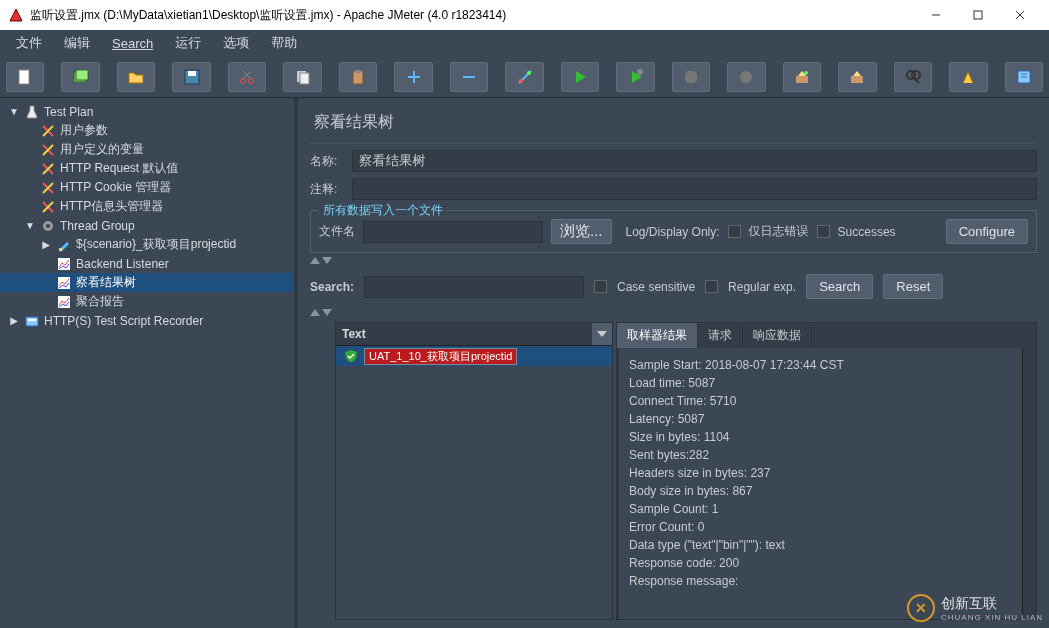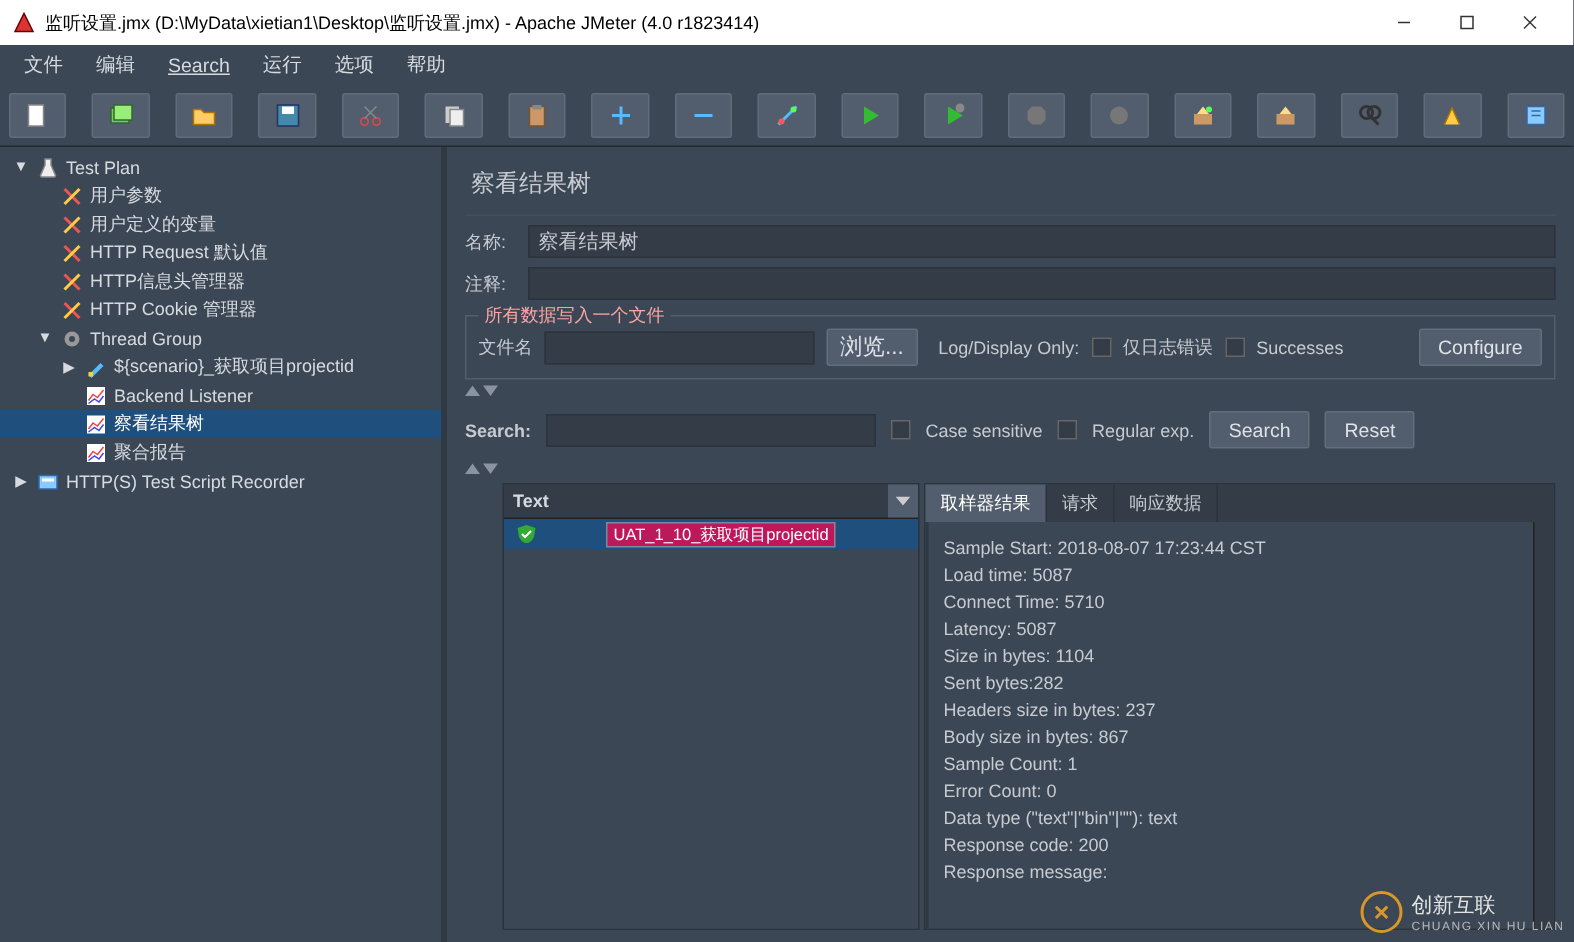--- a/index.html
+++ b/index.html
@@ -30,41 +30,41 @@
 .tree-icon { width: 16px; height: 16px; margin: 0 4px; display: inline-flex; align-items: center; justify-content: center; }
 .tree-icon svg { width: 14px; height: 14px; }
 
 .detail-panel { flex: 1; background: #3b4754; padding: 8px 12px; display: flex; flex-direction: column; overflow: hidden; }
 .panel-title { font-size: 16px; color: #c7cbd1; padding: 6px 4px 10px; border-bottom: 1px solid #444f5c; }
 .form-row { display: flex; align-items: center; margin-top: 6px; }
 .form-label { width: 42px; color: #c7cbd1; }
 .text-input { flex: 1; background: #333c47; border: 1px solid #2b333d; color: #c7cbd1; padding: 3px 6px; height: 22px; }
 
 .fieldset { border: 1px solid #555f6b; margin-top: 10px; padding: 8px; position: relative; }
-.fieldset-legend { position: absolute; top: -9px; left: 8px; background: #3b4754; padding: 0 4px; color: #fca5a5; font-size: 12px; }
+.fieldset-legend { position: absolute; top: -9px; left: 8px; background: #3b4754; padding: 0 4px; color: #7dd3fc; font-size: 12px; }
 .file-row { display: flex; align-items: center; gap: 8px; }
 .btn { background: #525e6d; border: 1px solid #626e7d; color: #dfe3e8; padding: 4px 12px; border-radius: 2px; font-size: 13px; }
 .btn-small { padding: 2px 8px; font-size: 15px; }
 .checkbox { width: 13px; height: 13px; background: #333c47; border: 1px solid #666; display: inline-block; }
 
 .collapse-marker { display: flex; gap: 2px; margin: 4px 0; }
 .triangle-up { width: 0; height: 0; border-left: 5px solid transparent; border-right: 5px solid transparent; border-bottom: 7px solid #8a94a0; }
 .triangle-down { width: 0; height: 0; border-left: 5px solid transparent; border-right: 5px solid transparent; border-top: 7px solid #8a94a0; }
 
 .search-row { display: flex; align-items: center; gap: 10px; margin: 6px 0; }
 .search-row .text-input { width: 220px; flex: 0 0 220px; }
 
 .results-row { display: flex; gap: 3px; flex: 1; overflow: hidden; margin-top: 2px; padding-left: 25px;}
 .results-left { width: 278px; display: flex; flex-direction: column; border: 1px solid #2b333d; }
 .combo { display: flex; background: #333c47; border-bottom: 1px solid #222; }
 .combo-text { flex: 1; padding: 4px 6px; font-weight: bold; color: #d7dbe0; }
 .combo-arrow { width: 20px; background: #525e6d; display: flex; align-items: center; justify-content: center; }
 .result-list { flex: 1; background: #3b4754; }
 .result-item { display: flex; align-items: center; height: 20px; background: #1e4f7d; padding: 0 8px; color: #fff; gap: 6px; }
-.result-item .label-box { background: #be185d; border: 1px solid #7a8a9d; padding: 0 4px; font-size: 11px; margin-left: 40px; }
+.result-item .label-box { background: #b91c1c; border: 1px solid #7a8a9d; padding: 0 4px; font-size: 11px; }
 .shield { width: 14px; height: 14px; }
 
 .results-right { flex: 1; display: flex; flex-direction: column; border: 1px solid #2b333d; }
 .tabs { display: flex; background: #333c47; }
 .tab { padding: 4px 10px; color: #c7cbd1; border-right: 1px solid #2b333d; }
 .tab.active { background: #525e6d; color: #fff; }
 .tab-content { flex: 1; background: #3b4754; padding: 8px 10px; color: #c7cbd1; line-height: 18px; overflow-y: auto; border-left: 2px solid #2f3944; }
 .tab-content div { white-space: nowrap; }
 .scrollbar-right { width: 14px; background: #333c47; border-left: 1px solid #222; }
 
@@ -293,32 +293,32 @@
       </div>
       <div class="tree-row">
         <span class="tree-indent" style="width:20px"></span>
         <span class="tree-toggle"></span>
         <span class="tree-icon">
           <svg viewBox="0 0 14 14">
             <line x1="2" y1="2" x2="12" y2="12" stroke="#e55" stroke-width="2"></line>
             <line x1="12" y1="2" x2="2" y2="12" stroke="#fc4" stroke-width="2"></line>
           </svg>
         </span>
-        <span>HTTP信息头管理器</span>
+        <span>HTTP Cookie 管理器</span>
       </div>
       <div class="tree-row">
         <span class="tree-indent" style="width:20px"></span>
         <span class="tree-toggle"></span>
         <span class="tree-icon">
           <svg viewBox="0 0 14 14">
             <line x1="2" y1="2" x2="12" y2="12" stroke="#e55" stroke-width="2"></line>
             <line x1="12" y1="2" x2="2" y2="12" stroke="#fc4" stroke-width="2"></line>
           </svg>
         </span>
-        <span>HTTP Cookie 管理器</span>
+        <span>HTTP信息头管理器</span>
       </div>
       <div class="tree-row">
         <span class="tree-indent" style="width:20px"></span>
         <span class="tree-toggle">▼</span>
         <span class="tree-icon">
           <svg viewBox="0 0 14 14">
             <circle cx="7" cy="7" r="5" fill="#999"></circle>
             <circle cx="7" cy="7" r="2" fill="#3b4754"></circle>
           </svg>
         </span>

